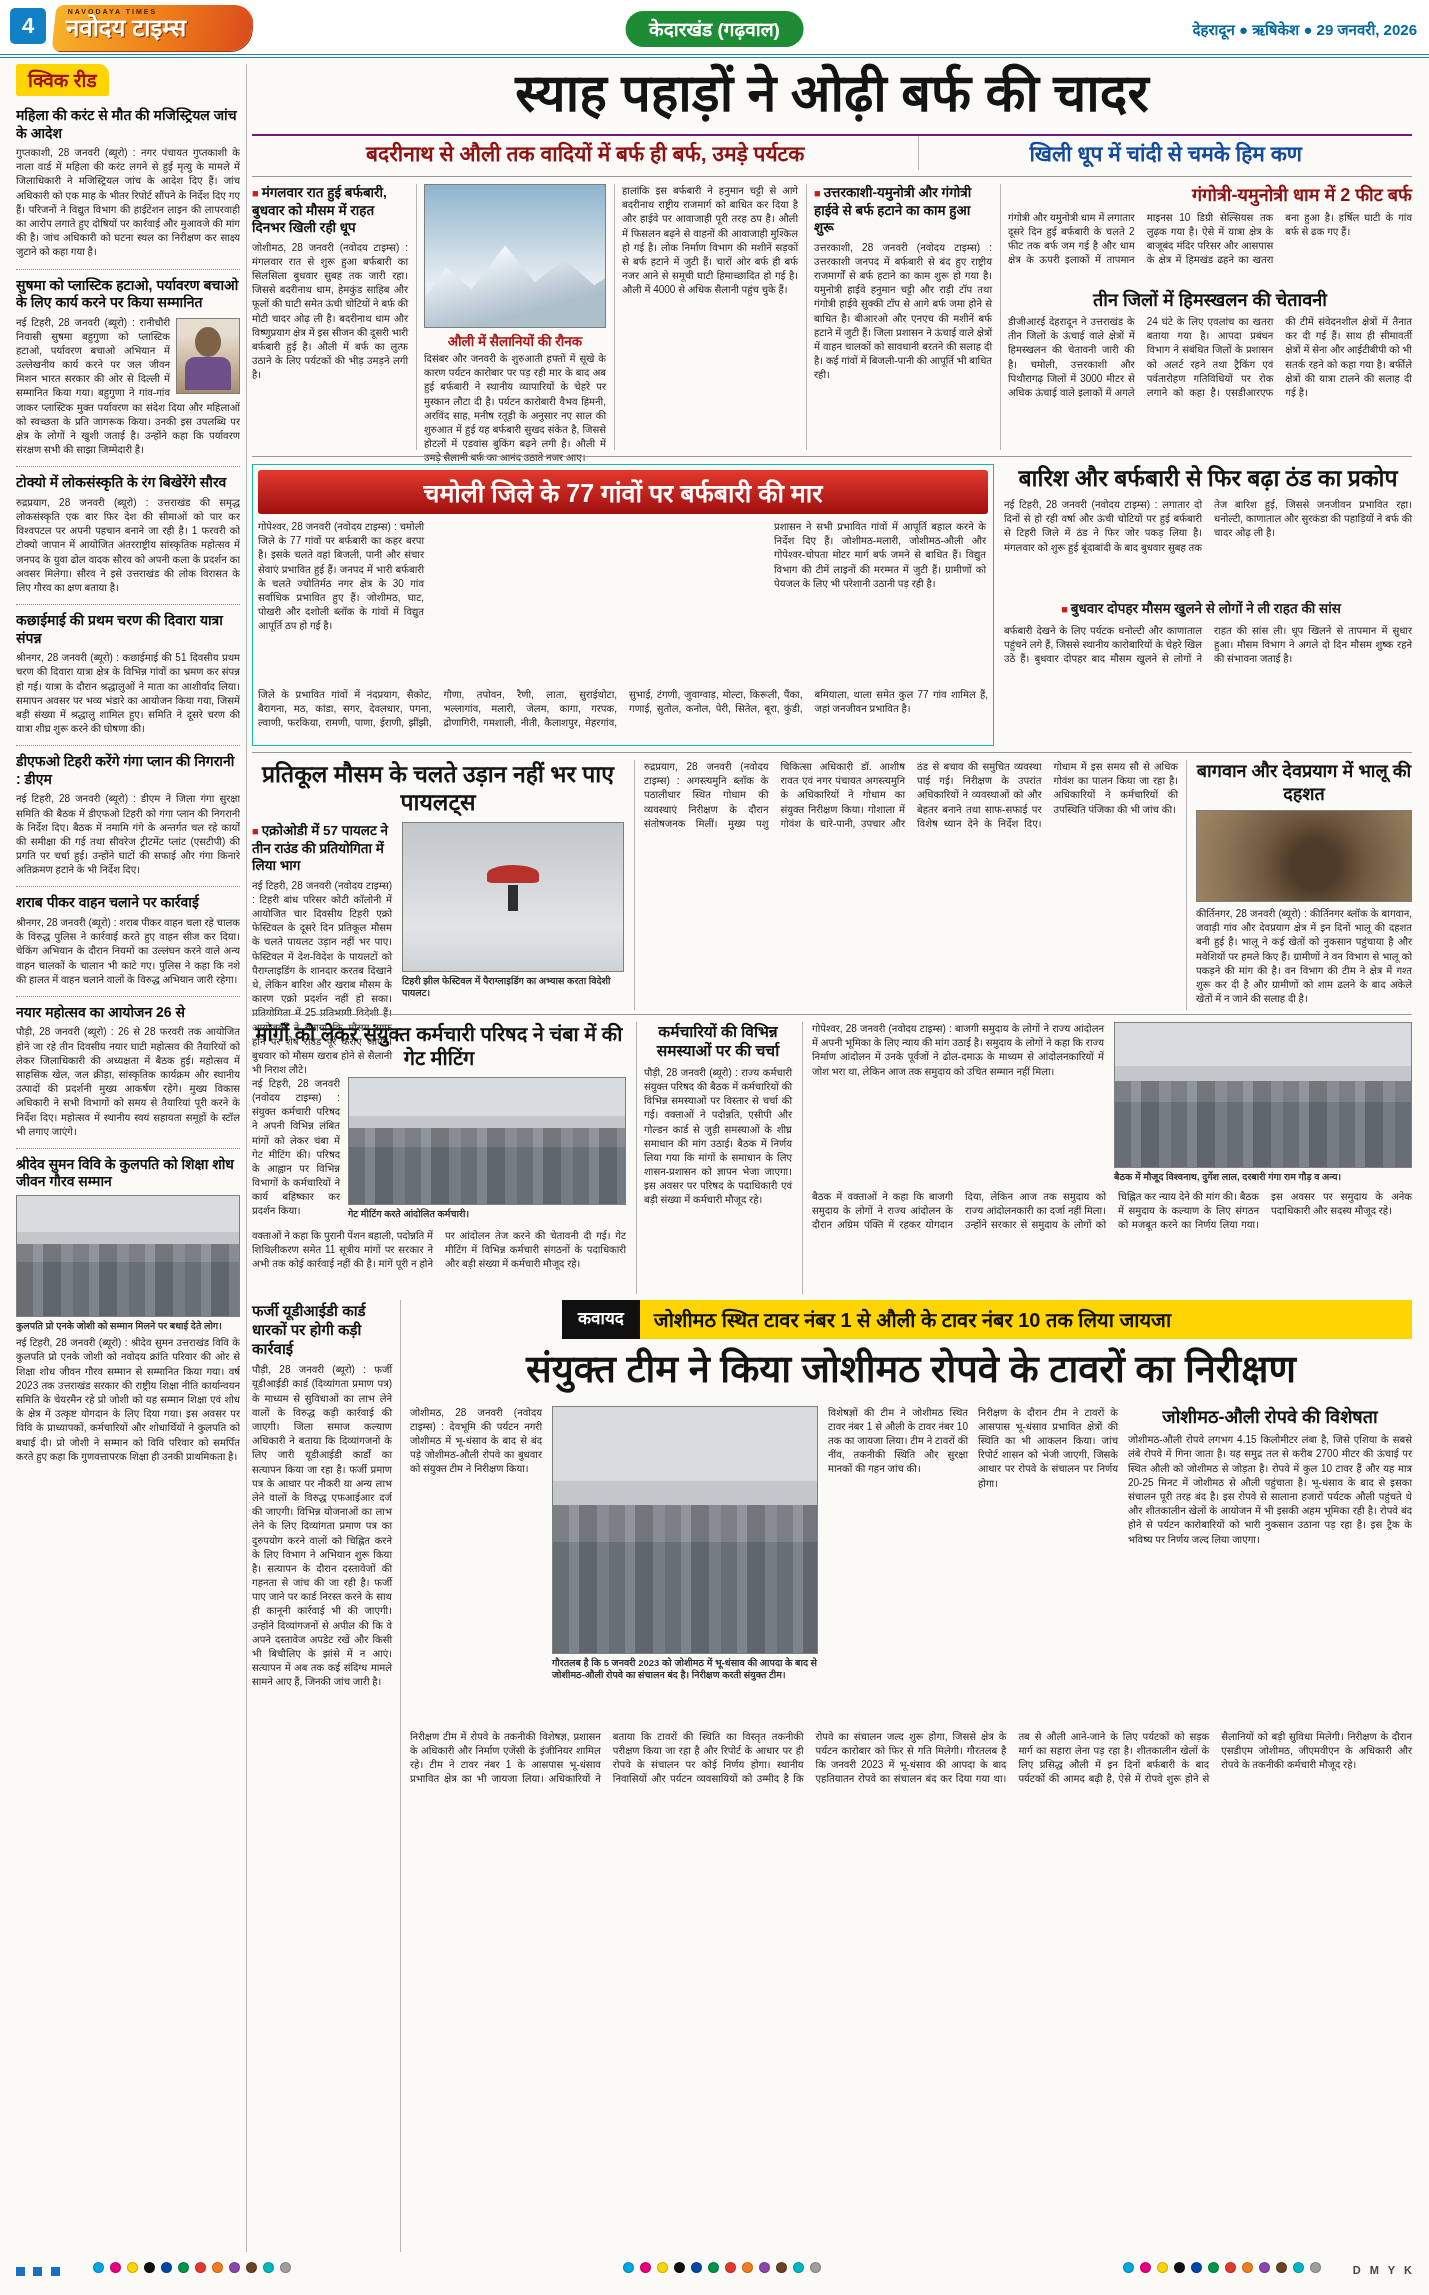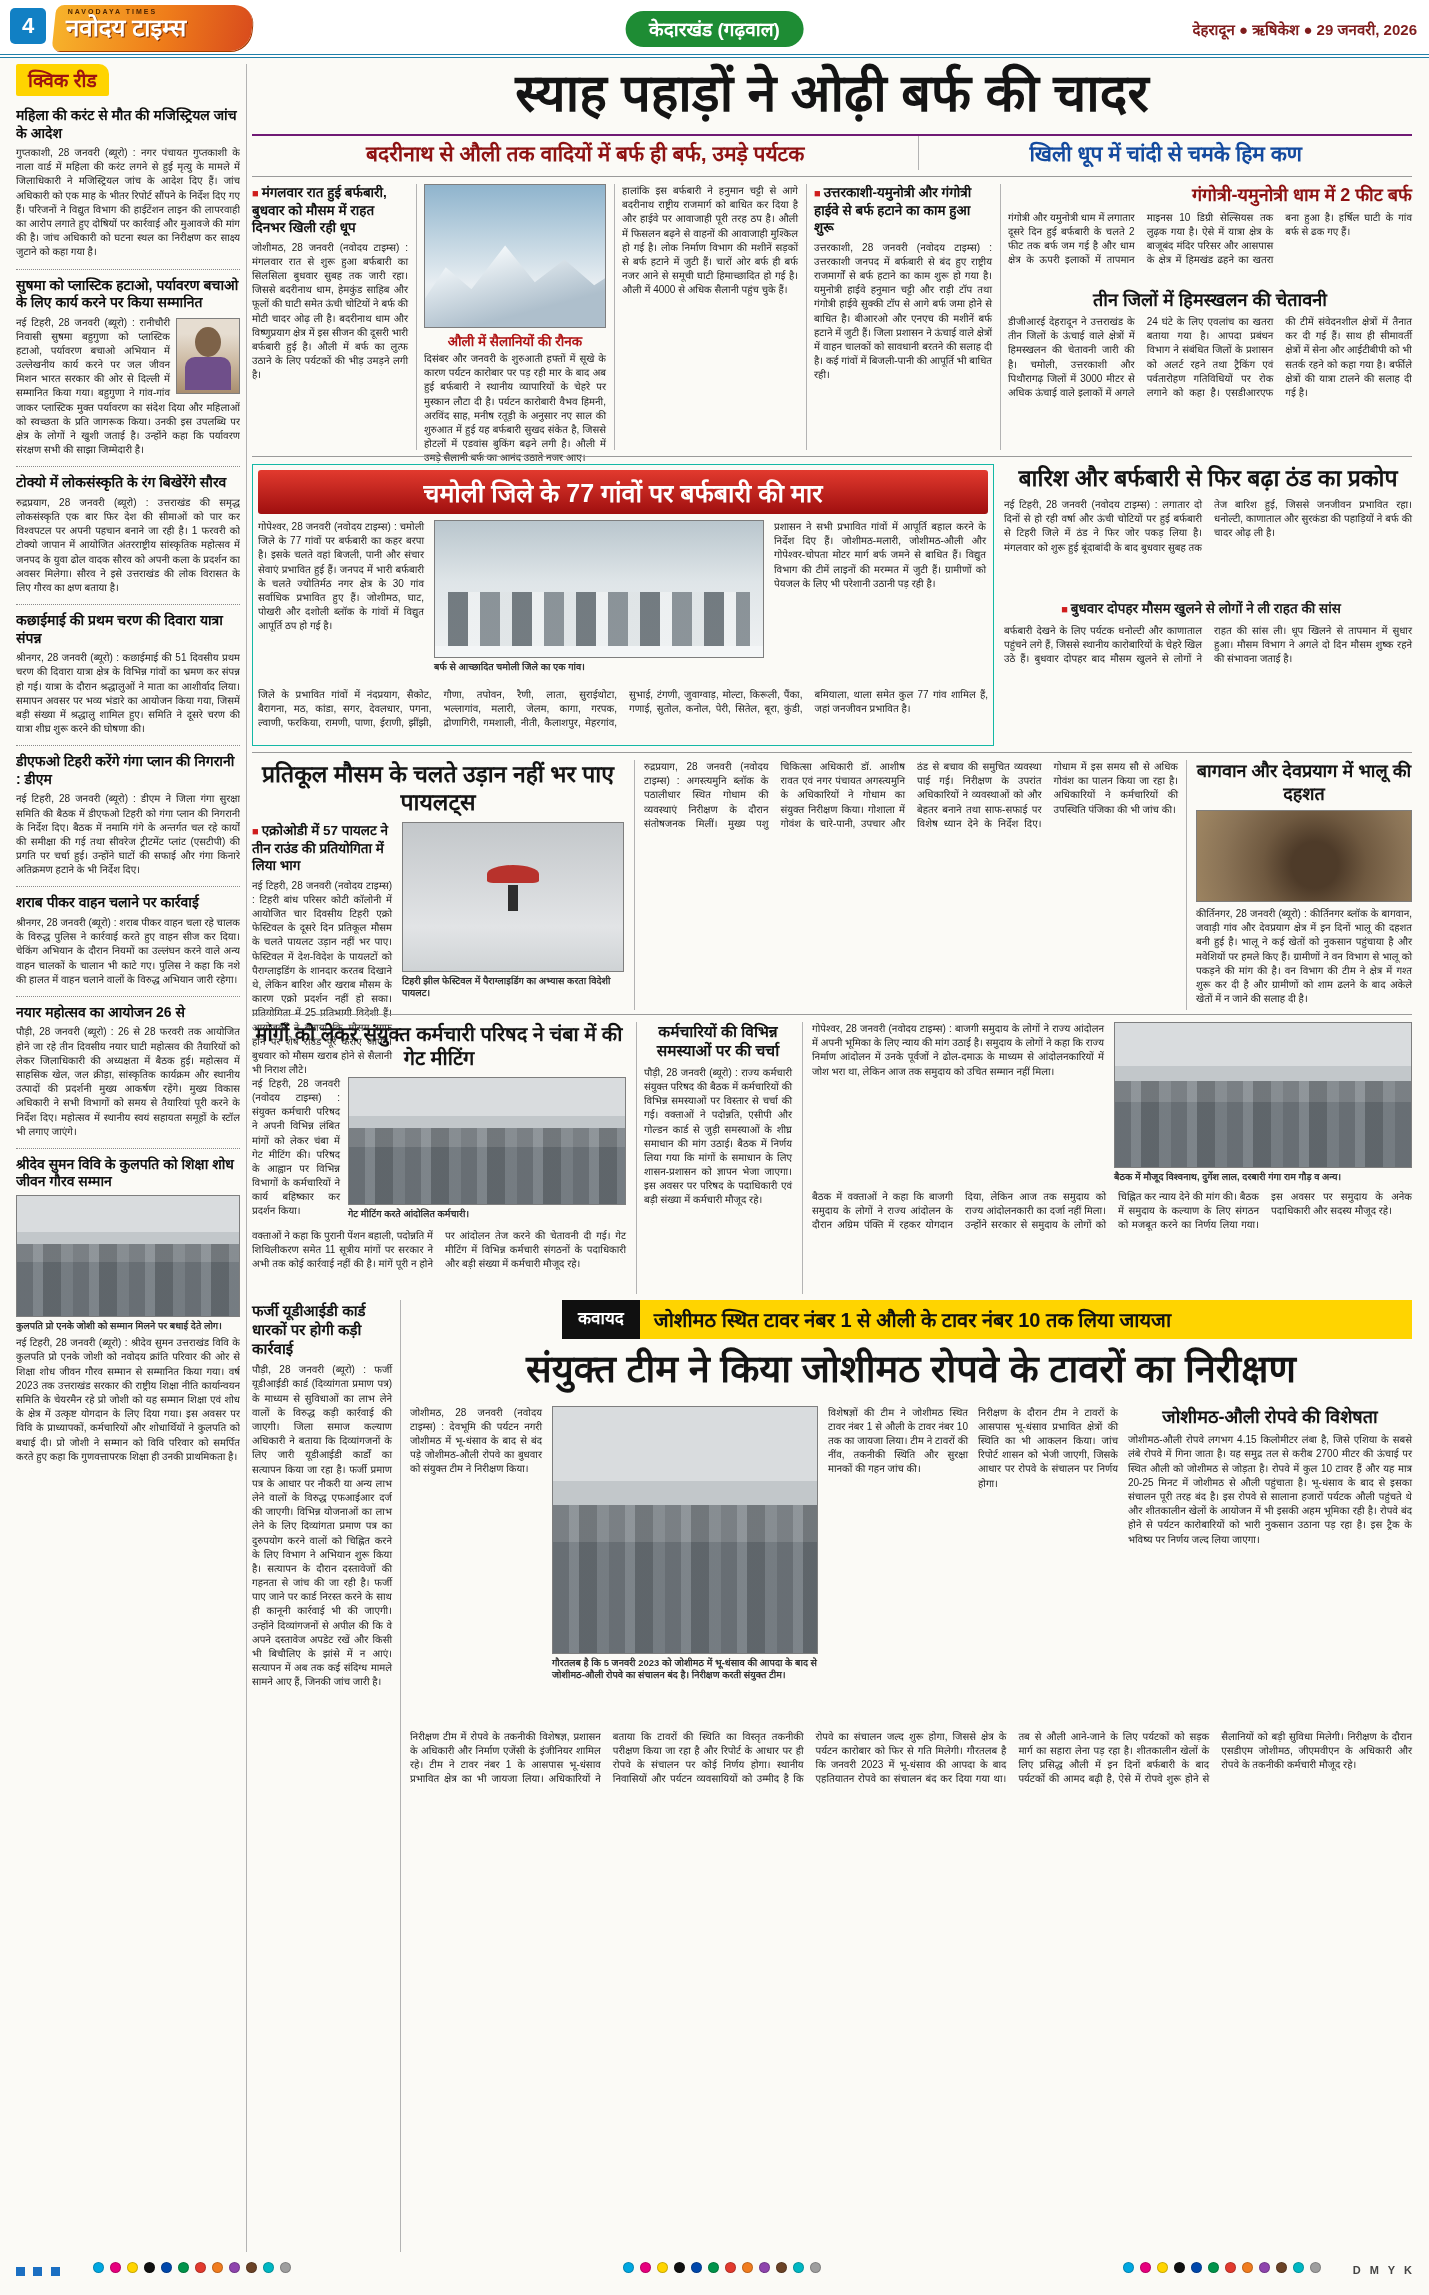--- a/index.html
+++ b/index.html
@@ -14,21 +14,21 @@
   
   .header{left:0;top:0;width:1429px;height:58px;background:#fff;border-bottom:4px double #1f7fa8;}
   .pagenum{left:10px;top:8px;width:36px;height:36px;background:#1180c4;color:#fff;font-size:22px;font-weight:bold;
            display:flex;align-items:center;justify-content:center;border-radius:5px;}
   .masthead{left:54px;top:5px;width:198px;height:46px;background:linear-gradient(95deg,#f7b32b 0%,#ef7d1a 55%,#d94c1d 100%);
             border-radius:8px 20px 20px 8px;transform:skewX(-6deg);padding:3px 12px;box-shadow:1px 1px 0 #a33c00;}
   .mast-top{font-size:7px;letter-spacing:2px;color:#4d2500;font-weight:bold;transform:skewX(6deg);}
   .mast-main{font-size:24px;font-weight:bold;color:#fff;text-shadow:1px 1px 0 #7a2c00;transform:skewX(6deg);line-height:1.1;}
   .edition{left:50%;top:11px;transform:translateX(-50%);background:#1e8c34;color:#fff;font-weight:bold;font-size:19px;
            padding:5px 24px;border-radius:18px;}
-  .dateline{right:12px;top:19px;font-size:15px;font-weight:bold;color:#7f1d1d;}
+  .dateline{right:12px;top:19px;font-size:15px;font-weight:bold;color:#0369a1;}
 
   
   .quickread{left:16px;top:64px;width:224px;}
   .qr-banner{background:#ffd400;color:#9e1410;font-weight:bold;font-size:19px;padding:3px 12px;display:inline-block;
              border-radius:2px 10px 2px 2px;margin-bottom:4px;}
   .qr-art{padding:7px 0 9px;border-bottom:1px dotted #8a8a8a;overflow:hidden;}
   .qr-title{font-size:14px;font-weight:bold;line-height:1.25;margin-bottom:4px;color:#101010;}
   .qr-photo{float:right;width:64px;height:76px;margin:2px 0 4px 6px;}
 
   
@@ -191,24 +191,20 @@
       <div class="h3" style="text-align:center;margin:4px 0;">तीन जिलों में हिमस्खलन की चेतावनी</div>
       <div class="body cols3" style="height:128px;">डीजीआरई देहरादून ने उत्तराखंड के तीन जिलों के ऊंचाई वाले क्षेत्रों में हिमस्खलन की चेतावनी जारी की है। चमोली, उत्तरकाशी और पिथौरागढ़ जिलों में 3000 मीटर से अधिक ऊंचाई वाले इलाकों में अगले 24 घंटे के लिए एवलांच का खतरा बताया गया है। आपदा प्रबंधन विभाग ने संबंधित जिलों के प्रशासन को अलर्ट रहने तथा ट्रैकिंग एवं पर्वतारोहण गतिविधियों पर रोक लगाने को कहा है। एसडीआरएफ की टीमें संवेदनशील क्षेत्रों में तैनात कर दी गई हैं। साथ ही सीमावर्ती क्षेत्रों में सेना और आईटीबीपी को भी सतर्क रहने को कहा गया है। बर्फीले क्षेत्रों की यात्रा टालने की सलाह दी गई है।</div>
     </div>
   </div>
   <div class="abs hline" style="left:252px;top:456px;width:1160px;"></div>
 
   <div class="abs" style="left:252px;top:464px;width:742px;height:282px;border:1px solid #14b8a6;padding:5px;">
     <div class="banner-red">चमोली जिले के 77 गांवों पर बर्फबारी की मार</div>
     <div style="position:relative;height:160px;margin-top:6px;">
       <div class="abs body" style="left:0;top:0;width:166px;">गोपेश्वर, 28 जनवरी (नवोदय टाइम्स) : चमोली जिले के 77 गांवों पर बर्फबारी का कहर बरपा है। इसके चलते वहां बिजली, पानी और संचार सेवाएं प्रभावित हुई हैं। जनपद में भारी बर्फबारी के चलते ज्योतिर्मठ नगर क्षेत्र के 30 गांव सर्वाधिक प्रभावित हुए हैं। जोशीमठ, घाट, पोखरी और दशोली ब्लॉक के गांवों में विद्युत आपूर्ति ठप हो गई है।</div>
-      <div class="abs" style="left:176px;top:0;width:330px;">
-        <div class="photo ph-village" style="width:330px;height:138px;"></div>
-        <div class="photo-cap">बर्फ से आच्छादित चमोली जिले का एक गांव।</div>
-      </div>
       <div class="abs body" style="left:516px;top:0;width:212px;">प्रशासन ने सभी प्रभावित गांवों में आपूर्ति बहाल करने के निर्देश दिए हैं। जोशीमठ-मलारी, जोशीमठ-औली और गोपेश्वर-चोपता मोटर मार्ग बर्फ जमने से बाधित हैं। विद्युत विभाग की टीमें लाइनों की मरम्मत में जुटी हैं। ग्रामीणों को पेयजल के लिए भी परेशानी उठानी पड़ रही है।</div>
     </div>
     <div class="body cols4" style="margin-top:8px;height:70px;">जिले के प्रभावित गांवों में नंदप्रयाग, सैकोट, बैरागना, मठ, कांडा, सगर, देवलधार, पगना, ल्वाणी, फरकिया, रामणी, पाणा, ईराणी, झींझी, गौणा, तपोवन, रैणी, लाता, सुराईथोटा, भल्लागांव, मलारी, जेलम, कागा, गरपक, द्रोणागिरी, गमशाली, नीती, कैलाशपुर, मेहरगांव, सुभाई, टंगणी, जुवाग्वाड़, मोल्टा, किरूली, पैंका, गणाई, सुतोल, कनोल, पेरी, सितेल, बूरा, कुंडी, बमियाला, थाला समेत कुल 77 गांव शामिल हैं, जहां जनजीवन प्रभावित है।</div>
   </div>
 
   <div class="abs" style="left:1004px;top:464px;width:408px;">
     <div class="h2" style="text-align:center;margin-bottom:6px;">बारिश और बर्फबारी से फिर बढ़ा ठंड का प्रकोप</div>
     <div class="body cols2" style="height:96px;">नई टिहरी, 28 जनवरी (नवोदय टाइम्स) : लगातार दो दिनों से हो रही वर्षा और ऊंची चोटियों पर हुई बर्फबारी से टिहरी जिले में ठंड ने फिर जोर पकड़ लिया है। मंगलवार को शुरू हुई बूंदाबांदी के बाद बुधवार सुबह तक तेज बारिश हुई, जिससे जनजीवन प्रभावित रहा। धनोल्टी, काणाताल और सुरकंडा की पहाड़ियों ने बर्फ की चादर ओढ़ ली है।</div>
     <div class="sub-bullet">
       <span class="sq">■</span><span>बुधवार दोपहर मौसम खुलने से लोगों ने ली राहत की सांस</span>

